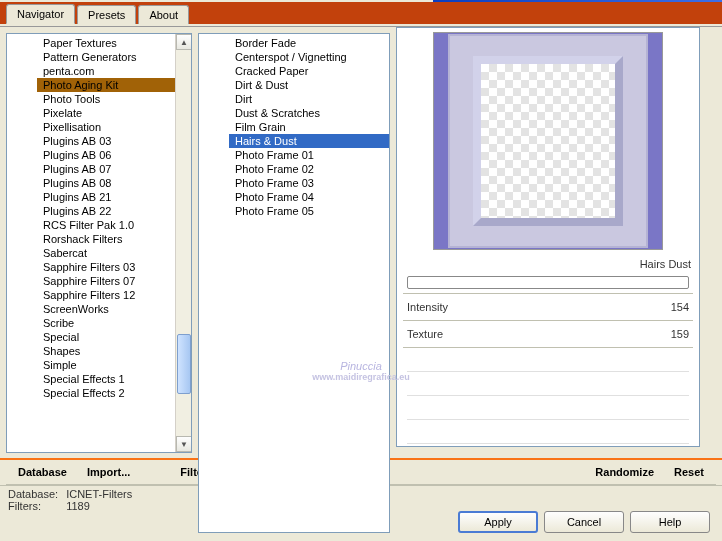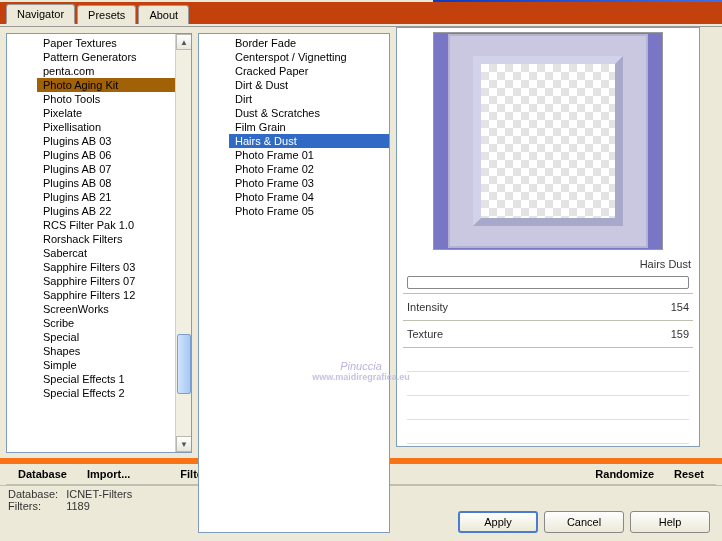--- a/index.html
+++ b/index.html
@@ -38,21 +38,21 @@
 .filter-name { text-align: right; padding: 4px 8px 6px; color: #333; }
 .progress-row { margin: 0 10px 4px; height: 14px; border: 1px solid #888; background: #fff; border-radius: 2px; }
 .param-row { display: flex; justify-content: space-between; align-items: center; margin: 2px 10px; height: 22px; }
 .param-label { color: #333; }
 .param-val { color: #333; }
 .param-empty { margin: 2px 10px; height: 22px; border-bottom: 1px solid #e0e0e0; }
 
 .watermark { position: absolute; left: 50%; top: 360px; transform: translateX(-50%); text-align: center; color: #b8b5e0; font-style: italic; font-size: 14px; pointer-events: none; z-index: 10; }
 .watermark .sub { font-size: 9px; font-style: normal; color: #c5c3e2; font-weight: bold; }
 
-.bottom-menu { display: flex; align-items: center; height: 26px; background: #ece9d8; border-top: 6px solid #f97316; padding: 0 8px; justify-content: flex-end; }
+.bottom-menu { display: flex; align-items: center; height: 26px; background: #ece9d8; border-top: 2px solid #f97316; padding: 0 8px; justify-content: flex-end; }
 .menu-btn { padding: 4px 10px; font-weight: bold; cursor: pointer; }
 .menu-spacer { flex: 1; }
 
 .status { display: flex; padding: 2px 8px; gap: 8px; border-top: 1px solid #c0c0b0; }
 .status-col { display: flex; flex-direction: column; }
 .status-label { color: #333; }
 
 .btn-row { position: absolute; right: 12px; bottom: 8px; display: flex; gap: 6px; }
 .btn { width: 80px; height: 22px; background: linear-gradient(#fefefe,#ece9d8); border: 1px solid #888; border-radius: 3px; cursor: pointer; text-align: center; line-height: 20px; }
 .btn.default { border: 2px solid #4a7bd4; line-height: 18px; }

